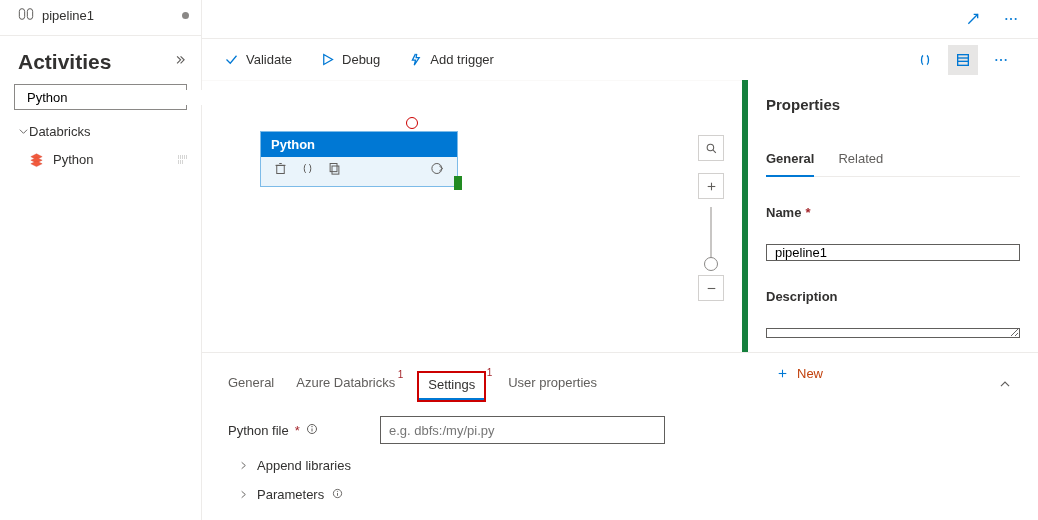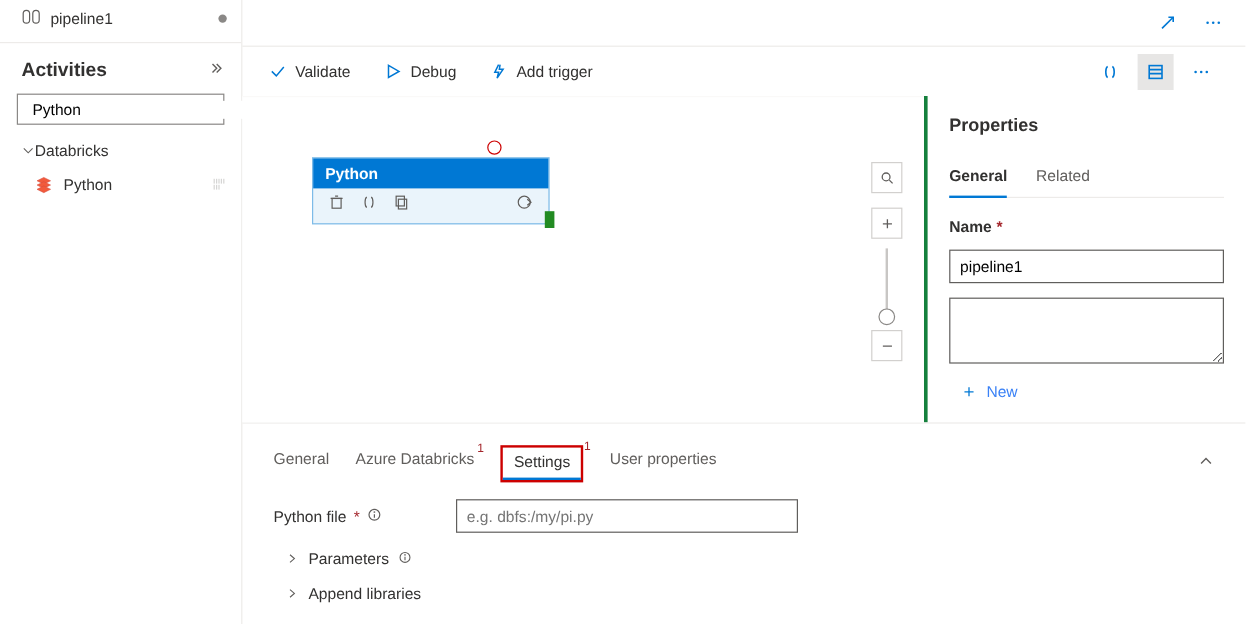--- a/index.html
+++ b/index.html
@@ -7,21 +7,21 @@
 
   .root { display: flex; height: 100%; }
 
   
   .left { width: 202px; border-right: 1px solid #edebe9; display: flex; flex-direction: column; }
   .tab-header { display: flex; align-items: center; gap: 8px; padding: 6px 12px 10px 18px; border-bottom: 1px solid #edebe9; }
   .tab-header .title { font-size: 13px; flex: 1; }
   .tab-dirty { width: 7px; height: 7px; border-radius: 50%; background: #8a8886; margin-left: auto; }
   .pipeline-icon svg { width: 16px; height: 16px; stroke: #605e5c; }
   .activities-hdr { display: flex; align-items: center; padding: 14px 14px 10px 18px; }
-  .activities-hdr h2 { font-size: 16px; font-weight: 600; flex: 1; }
+  .activities-hdr h2 { font-size: 21px; font-weight: 600; flex: 1; }
   .chev-double svg { width: 14px; height: 14px; stroke: #605e5c; }
   .search-wrap { margin: 0 14px 8px; }
   .search-box { display: flex; align-items: center; border: 1px solid #8a8886; height: 26px; padding: 0 6px; }
   .search-box svg { width: 13px; height: 13px; stroke: #605e5c; }
   .search-box input { border: none; outline: none; font-size: 13px; flex: 1; padding-left: 6px; }
   .cat { padding: 6px 14px 6px 18px; display: flex; align-items: center; gap: 0; cursor: pointer; }
   .cat svg.chev { width: 11px; height: 11px; stroke: #605e5c; }
   .activity-row { display: flex; align-items: center; gap: 8px; padding: 6px 14px 6px 28px; }
   .db-icon { width: 17px; height: 17px; }
   .grab { width: 9px; display: flex; flex-wrap: wrap; gap: 1px; opacity: .35; margin-left: auto; }
@@ -50,31 +50,31 @@
   .node-foot svg { width: 15px; height: 15px; stroke: #605e5c; fill: none; }
   .node-port { position: absolute; right: -5px; top: 44px; width: 8px; height: 14px; background: #228b22; }
 
   .canvas-ctl { position: absolute; right: 18px; top: 54px; display: flex; flex-direction: column; align-items: center; }
   .ctl-btn { width: 26px; height: 26px; border: 1px solid #d2d0ce; display: flex; align-items: center; justify-content: center; background: #fff; cursor: pointer; }
   .ctl-btn svg { width: 13px; height: 13px; stroke: #605e5c; fill: none; }
   .ctl-track { width: 2px; height: 60px; background: #c8c6c4; margin: 8px 0; position: relative; }
   .ctl-knob { position: absolute; left: -6px; bottom: -4px; width: 14px; height: 14px; border: 1px solid #8a8886; border-radius: 50%; background: #fff; }
 
   
-  .props { width: 268px; border-left: 3px solid #15803d; padding: 16px 18px; display: flex; flex-direction: column; gap: 12px; }
+  .props { width: 296px; border-left: 6px solid #15803d; padding: 16px 18px; display: flex; flex-direction: column; gap: 24px; }
   .props h3 { font-size: 15px; font-weight: 600; margin-bottom: 10px; }
   .prop-tabs { display: flex; gap: 24px; border-bottom: 1px solid #edebe9; }
   .prop-tab { padding: 4px 0 10px; cursor: pointer; color: #605e5c; position: relative; }
   .prop-tab.active { color: #323130; font-weight: 600; }
   .prop-tab.active::after { content: ""; position: absolute; left: 0; right: 0; bottom: -1px; height: 2px; background: #0078d4; }
   .field-label { display: flex; align-items: center; gap: 4px; margin-top: 4px; font-weight: bold; }
   .req { color: #a4262c; }
   .text-input { width: 100%; height: 28px; border: 1px solid #605e5c; padding: 0 8px; font-size: 13px; }
   .textarea { width: 100%; height: 55px; border: 1px solid #605e5c; padding: 4px 8px; font-size: 13px; resize: both; }
-  .ann-btn { display: flex; align-items: center; gap: 8px; color: #3b82f6; cursor: pointer; margin-top: 4px; padding-left: 10px; }
+  .ann-btn { display: flex; align-items: center; gap: 8px; color: #c2410c; cursor: pointer; margin-top: 4px; padding-left: 10px; }
   .ann-btn svg { width: 13px; height: 13px; stroke: #0078d4; }
 
   
   .bottom { border-top: 1px solid #edebe9; padding: 18px 26px; display: flex; flex-direction: column; gap: 14px; }
   .bottom-tabs { display: flex; align-items: center; gap: 22px; }
   .btab { position: relative; padding-bottom: 8px; cursor: pointer; color: #605e5c; }
   .btab.active { color: #323130; }
   .btab.active::after { content: ""; position: absolute; left: 0; right: 0; bottom: 0; height: 2px; background: #0078d4; }
   .sup-err { position: absolute; top: -6px; right: -8px; font-size: 10px; color: #a4262c; }
   .btab.boxed { background: #fff; border: 2px solid #cc0000; padding: 4px 9px 8px; }
@@ -269,20 +269,23 @@
         <h3>Properties</h3>
         <div class="prop-tabs">
           <div class="prop-tab active">General</div>
           <div class="prop-tab">Related</div>
         </div>
         <div class="field-label">
             <span>Name</span>
             <span class="req">*</span>
           </div>
         <input class="text-input" type="text" value="pipeline1" style="">
+        <div class="field-label">
+            <span>Description</span>
+          </div>
         <textarea class="textarea" style=""></textarea>
         <div class="ann-btn">
           <svg viewBox="0 0 24 24" fill="none" stroke-width="2">
               <line x1="5" y1="12" x2="19" y2="12"></line>
               <line x1="12" y1="5" x2="12" y2="19"></line>
             </svg>
           <span>New</span>
         </div>
       </div>
     </div>
@@ -316,29 +319,29 @@
                 <circle cx="12" cy="7.5" r="0.5" fill="#605e5c"></circle>
               </svg></span>
         </div>
         <input type="text" placeholder="e.g. dbfs:/my/pi.py" style="">
       </div>
 
       <div class="sec-row">
         <svg viewBox="0 0 24 24" fill="none" stroke-width="2">
             <polyline points="8 5 16 12 8 19"></polyline>
           </svg>
+        <span>Append libraries</span>
+      </div>
+
+      <div class="sec-row">
+        <svg viewBox="0 0 24 24" fill="none" stroke-width="2">
+            <polyline points="8 5 16 12 8 19"></polyline>
+          </svg>
         <span>Parameters</span>
         <span class="info-icon"><svg viewBox="0 0 24 24" fill="none" stroke-width="2">
               <circle cx="12" cy="12" r="9"></circle>
               <line x1="12" y1="11" x2="12" y2="17"></line>
               <circle cx="12" cy="7.5" r="0.5" fill="#605e5c"></circle>
             </svg></span>
       </div>
-
-      <div class="sec-row">
-        <svg viewBox="0 0 24 24" fill="none" stroke-width="2">
-            <polyline points="8 5 16 12 8 19"></polyline>
-          </svg>
-        <span>Append libraries</span>
-      </div>
     </div>
   </div>
 </div>
 
 </body></html>

